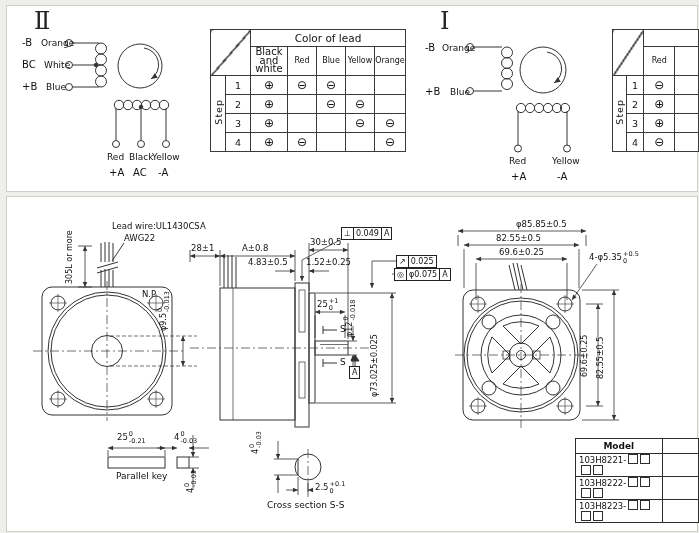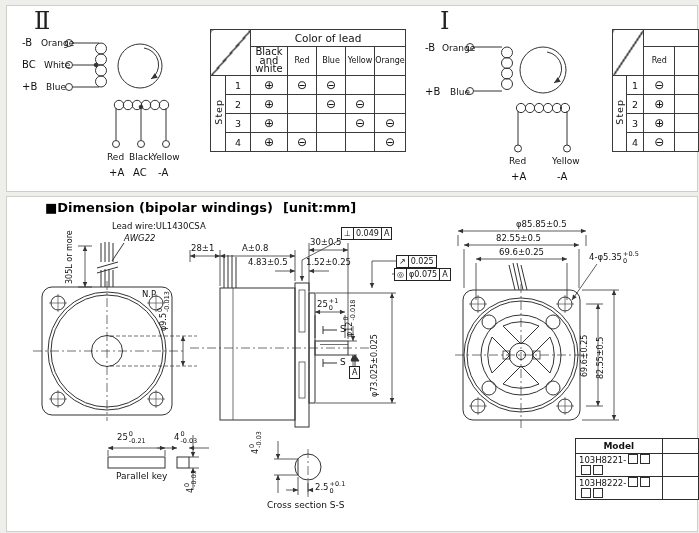--- a/index.html
+++ b/index.html
@@ -391,20 +391,24 @@
       <td></td>
     </tr>
     <tr style="height:17px">
       <td><span>103H8221-</span><span class="box"></span><span class="box"></span><span class="box"></span><span class="box"></span></td>
       <td></td>
     </tr>
     <tr style="height:17px">
       <td><span>103H8222-</span><span class="box"></span><span class="box"></span><span class="box"></span><span class="box"></span></td>
       <td></td>
     </tr>
+    <tr style="height:17px">
+      <td><span>103H8223-</span><span class="box"></span><span class="box"></span><span class="box"></span><span class="box"></span></td>
+      <td></td>
+    </tr>
   </tbody>
     </table>
 
   <div class="numeral" style="left:34px;top:8px;">Ⅱ</div>
   <div class="lbl f10" style="left:22px;top:37px;">-B</div>
   <div class="lbl" style="left:41px;top:38px;">Orange</div>
   <div class="lbl f10" style="left:22px;top:59px;">BC</div>
   <div class="lbl" style="left:44px;top:60px;">White</div>
   <div class="lbl f10" style="left:22px;top:81px;">+B</div>
   <div class="lbl" style="left:46px;top:82px;">Blue</div>
@@ -418,25 +422,22 @@
   <div class="numeral" style="left:440px;top:8px;">Ⅰ</div>
   <div class="lbl f10" style="left:425px;top:42px;">-B</div>
   <div class="lbl" style="left:442px;top:43px;">Orange</div>
   <div class="lbl f10" style="left:425px;top:86px;">+B</div>
   <div class="lbl" style="left:450px;top:87px;">Blue</div>
   <div class="lbl" style="left:509px;top:156px;">Red</div>
   <div class="lbl" style="left:552px;top:156px;">Yellow</div>
   <div class="lbl f10" style="left:511px;top:171px;">+A</div>
   <div class="lbl f10" style="left:557px;top:171px;">-A</div>
 
-  <div class="ttl" style="left:45px;top:200px;">
-    <span>■Dimension (bipolar windings)</span><span class="unit">[unit:mm]</span>
-  </div>
   <div class="lbl f85" style="left:112px;top:222px;">Lead wire:UL1430CSA</div>
-  <div class="lbl f85" style="left:124px;top:234px;font-style:italic;">AWG22</div>
+  <div class="lbl f85" style="left:124px;top:234px;">AWG22</div>
   <div class="lbl f85" style="left:98px;top:290px;margin-left:44px;">N.P</div>
   <div class="lbl f8 rot" style="left:74px;top:275px;">305L or more</div>
   <div class="lbl f8 rot tol" style="left:170px;top:318px;">
     <span>φ9.5</span>
       <span class="st">
         <span>0</span>
         <span>-0.013</span>
       </span>
   </div>
   <div class="lbl f85" style="left:191px;top:244px;">28±1</div>

